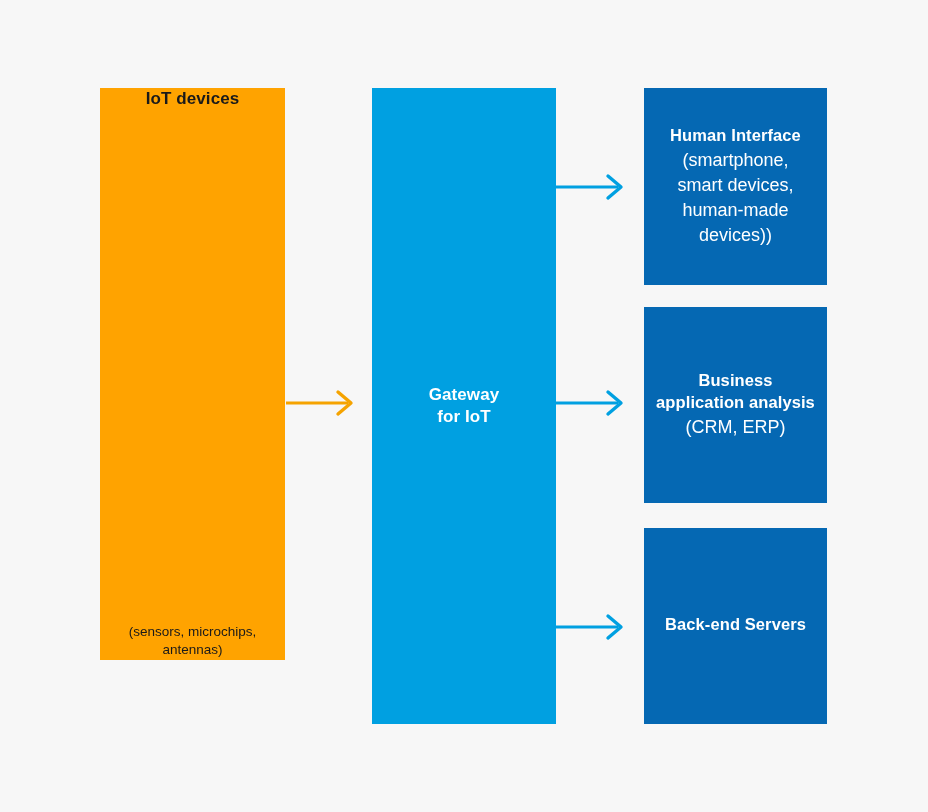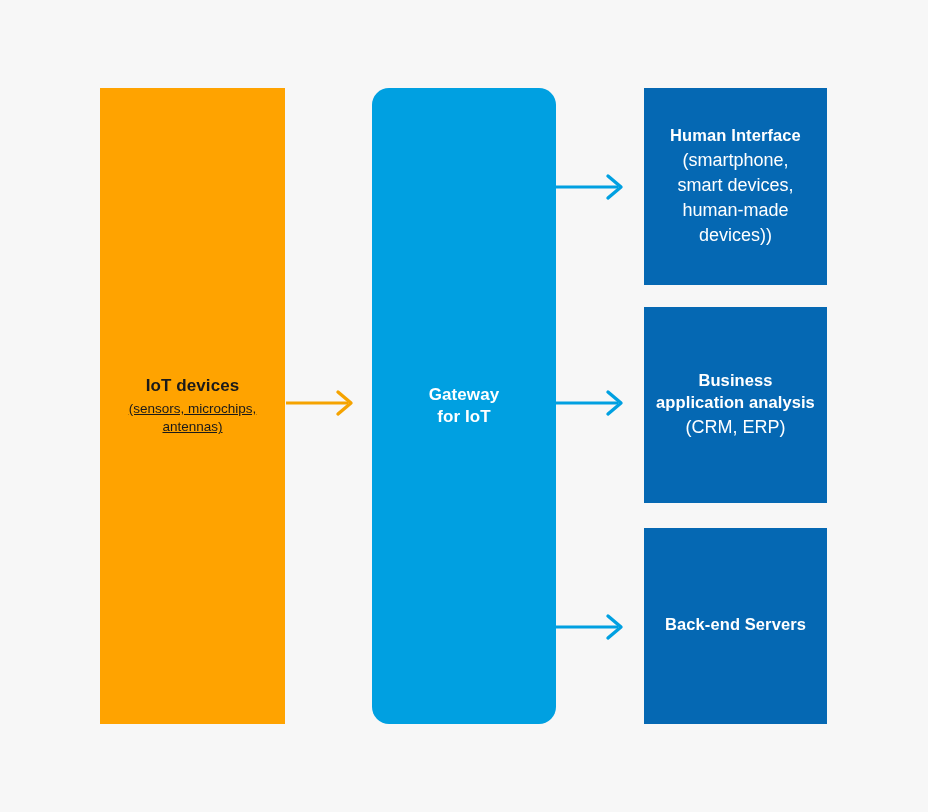--- a/index.html
+++ b/index.html
@@ -38,43 +38,42 @@
   .node .subtitle {
     line-height: 1.38;
     font-weight: normal;
   }
 
   
   .node-source {
     left: 100px;
     top: 88px;
     width: 185px;
-    height: 636px;
+    height: 572px;
     background: #ffa300;
+    justify-content: space-between;
   }
   .node-source .title {
     font-size: 17px;
     color: #1a1a1a;
     margin-bottom: 3px;
   }
   .node-source .subtitle {
     font-size: 13.5px;
     color: #1a1a1a;
     max-width: 150px;
-    text-decoration: underline;
   }
 
   
   .node-gateway {
     left: 372px;
     top: 88px;
     width: 184px;
     height: 636px;
     background: #00a0e1;
-    border-radius: 17px;
   }
   .node-gateway .title {
     font-size: 17px;
     color: #ffffff;
   }
 
   
   .node-dest {
     left: 644px;
     width: 183px;

